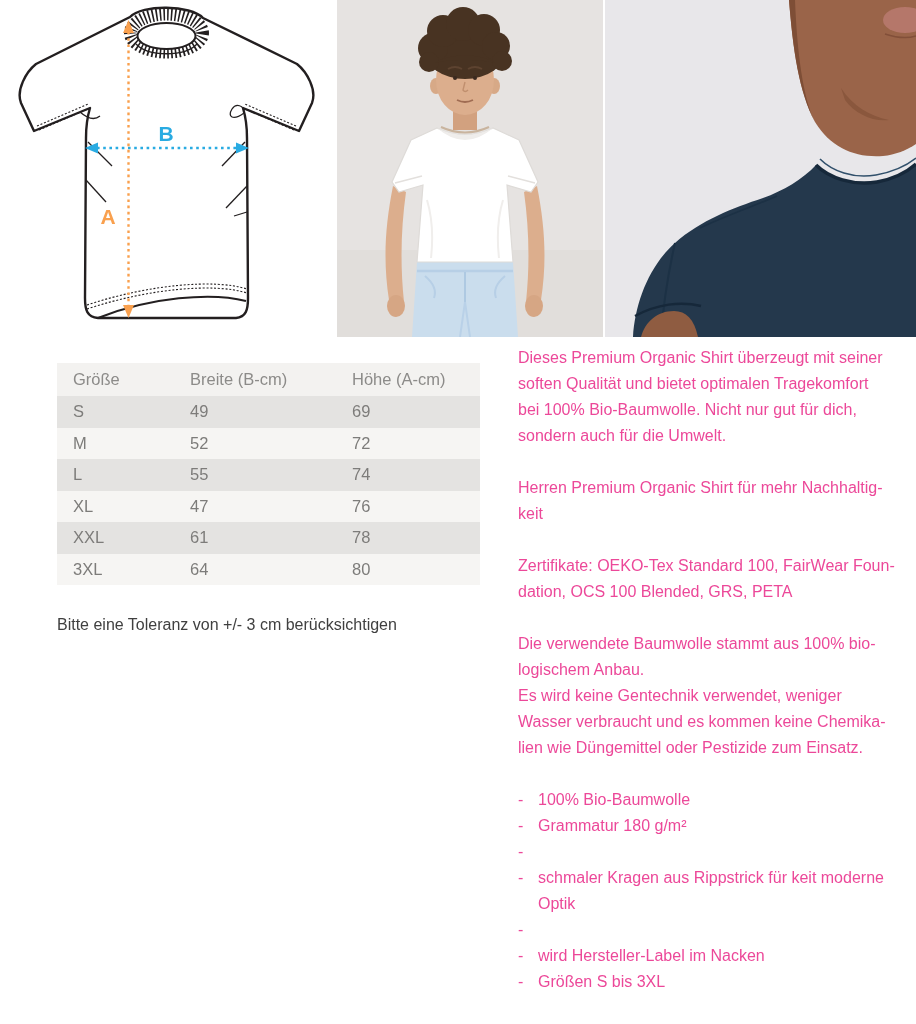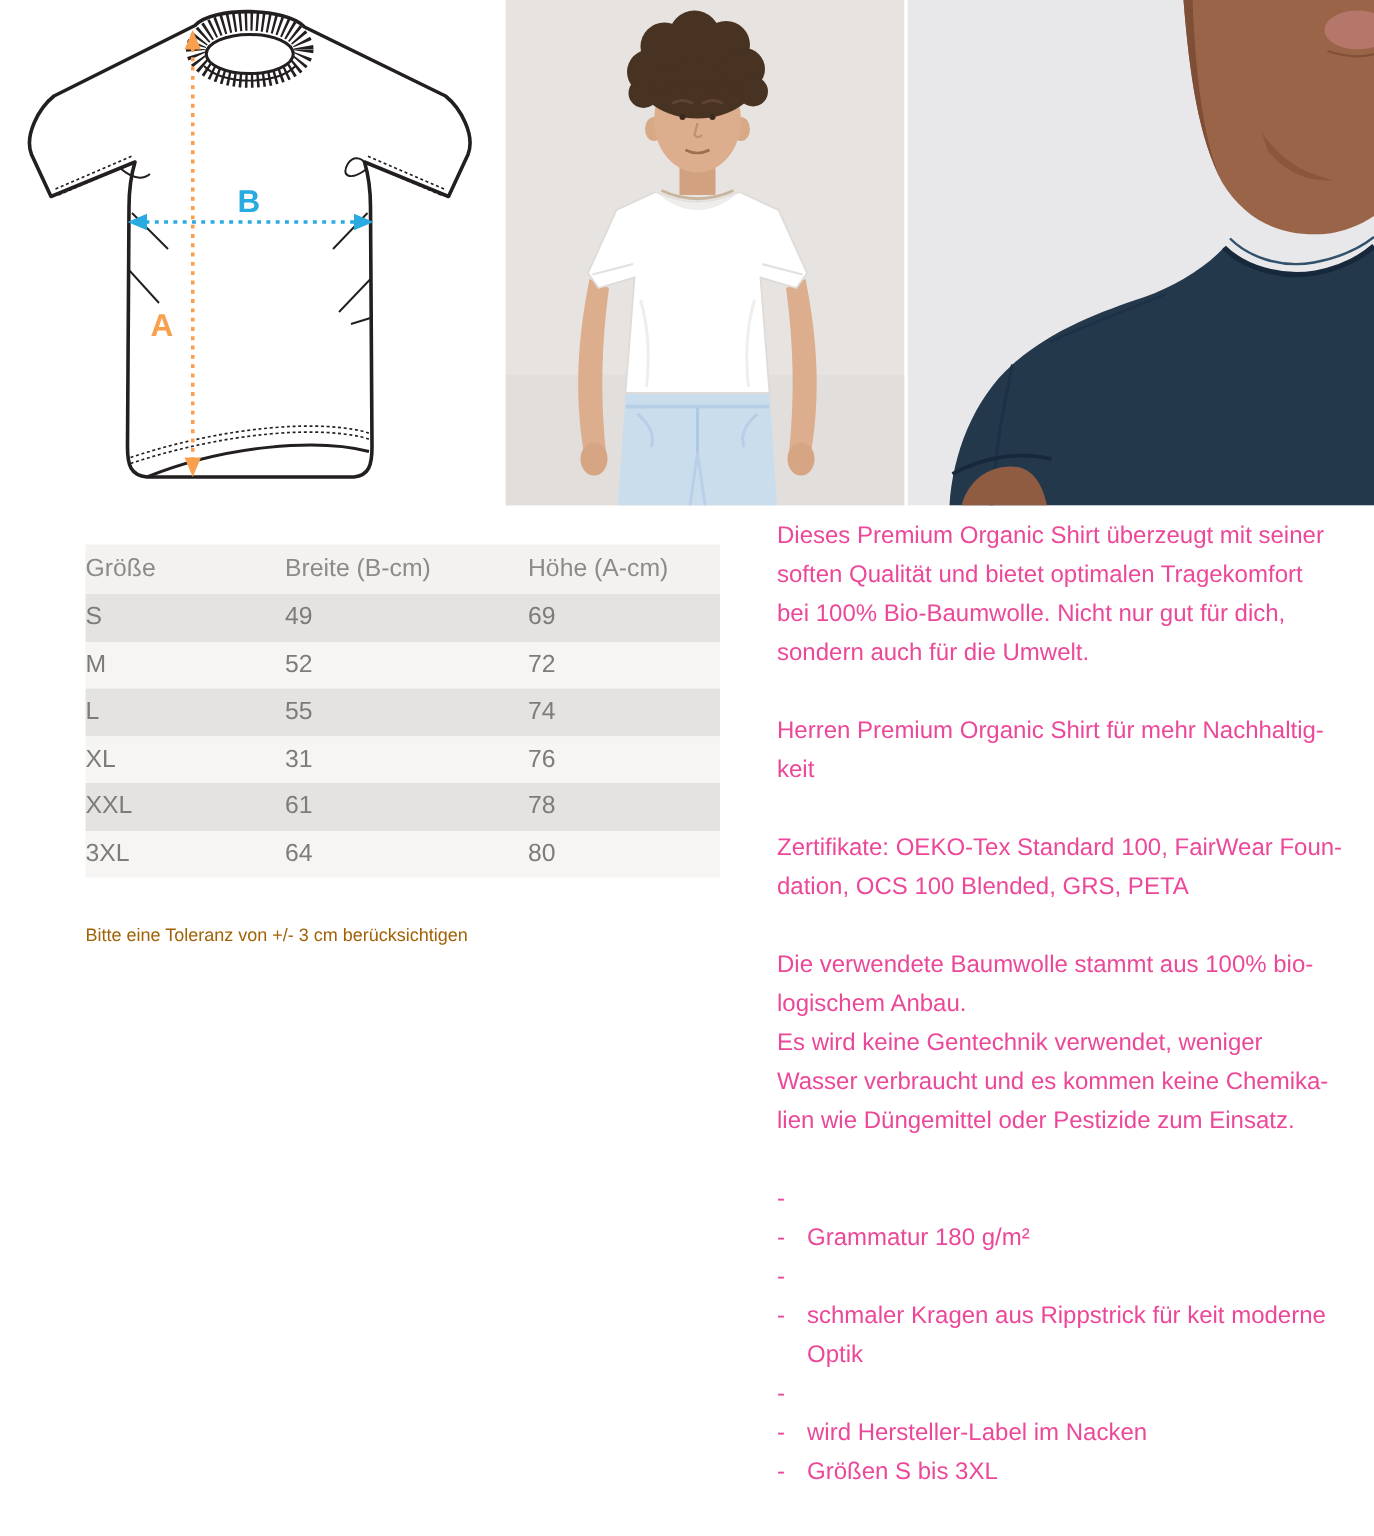--- a/index.html
+++ b/index.html
@@ -22,26 +22,26 @@
     border-collapse:collapse; table-layout:fixed; font-size:16.5px;
   }
   .size-table col.c1 { width:133px; }
   .size-table col.c2 { width:162px; }
   .size-table col.c3 { width:128px; }
   .size-table th {
     background:#f3f2f0; color:#8c8b89; font-weight:normal; text-align:left;
     height:33px; vertical-align:middle;
   }
   .size-table td { color:#7d7c7a; height:31.5px; vertical-align:middle; }
-  .size-table th:first-child, .size-table td:first-child { }
+  .size-table th:first-child, .size-table td:first-child { padding-left:16px; }
   .size-table tbody tr:nth-child(odd)  td { background:#e4e3e1; }
   .size-table tbody tr:nth-child(even) td { background:#f6f5f3; }
 
   .tolerance-note {
-    position:absolute; left:57px; top:616px; font-size:12px; color:#a16207;
+    position:absolute; left:57px; top:616px; font-size:16px; color:#404040;
     white-space:pre;
   }
 
   
   .description {
     position:absolute; left:518px; top:345px; width:398px;
     font-size:16px; line-height:26px; color:#ec4899;
   }
   .para { white-space:pre; margin:0 0 26px 0; }
   .bullet { display:flex; }
@@ -204,21 +204,21 @@
           <td>52</td>
           <td>72</td>
         </tr>
         <tr>
           <td>L</td>
           <td>55</td>
           <td>74</td>
         </tr>
         <tr>
           <td>XL</td>
-          <td>31</td>
+          <td>47</td>
           <td>76</td>
         </tr>
         <tr>
           <td>XXL</td>
           <td>61</td>
           <td>78</td>
         </tr>
         <tr>
           <td>3XL</td>
           <td>64</td>
@@ -241,20 +241,21 @@
 dation, OCS 100 Blended, GRS, PETA</div>
         <div class="para">Die verwendete Baumwolle stammt aus 100% bio-
 logischem Anbau.
 Es wird keine Gentechnik verwendet, weniger
 Wasser verbraucht und es kommen keine Chemika-
 lien wie Düngemittel oder Pestizide zum Einsatz.</div>
       </div>
     <div>
         <div class="bullet">
           <span class="dash">-</span>
+          <span class="btext">100% Bio-Baumwolle</span>
         </div>
         <div class="bullet">
           <span class="dash">-</span>
           <span class="btext">Grammatur 180 g/m²</span>
         </div>
         <div class="bullet">
           <span class="dash">-</span>
         </div>
         <div class="bullet">
           <span class="dash">-</span>

